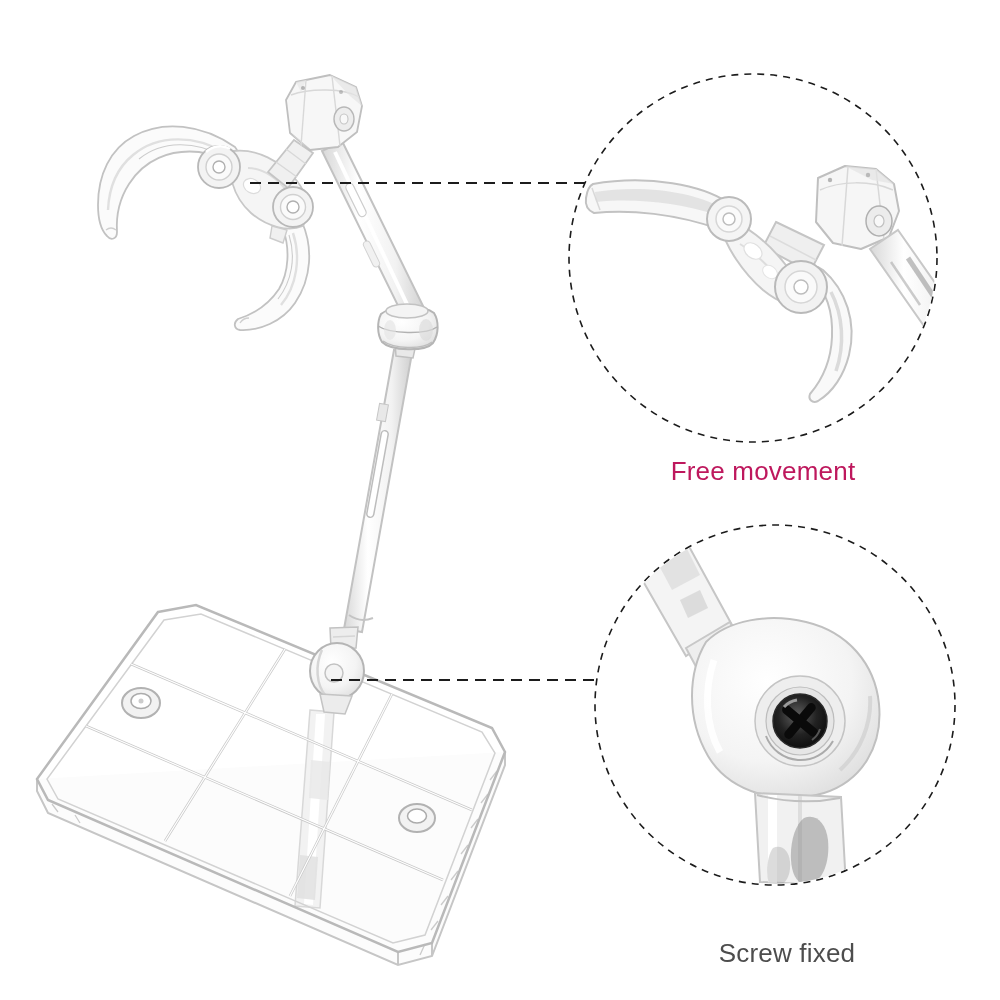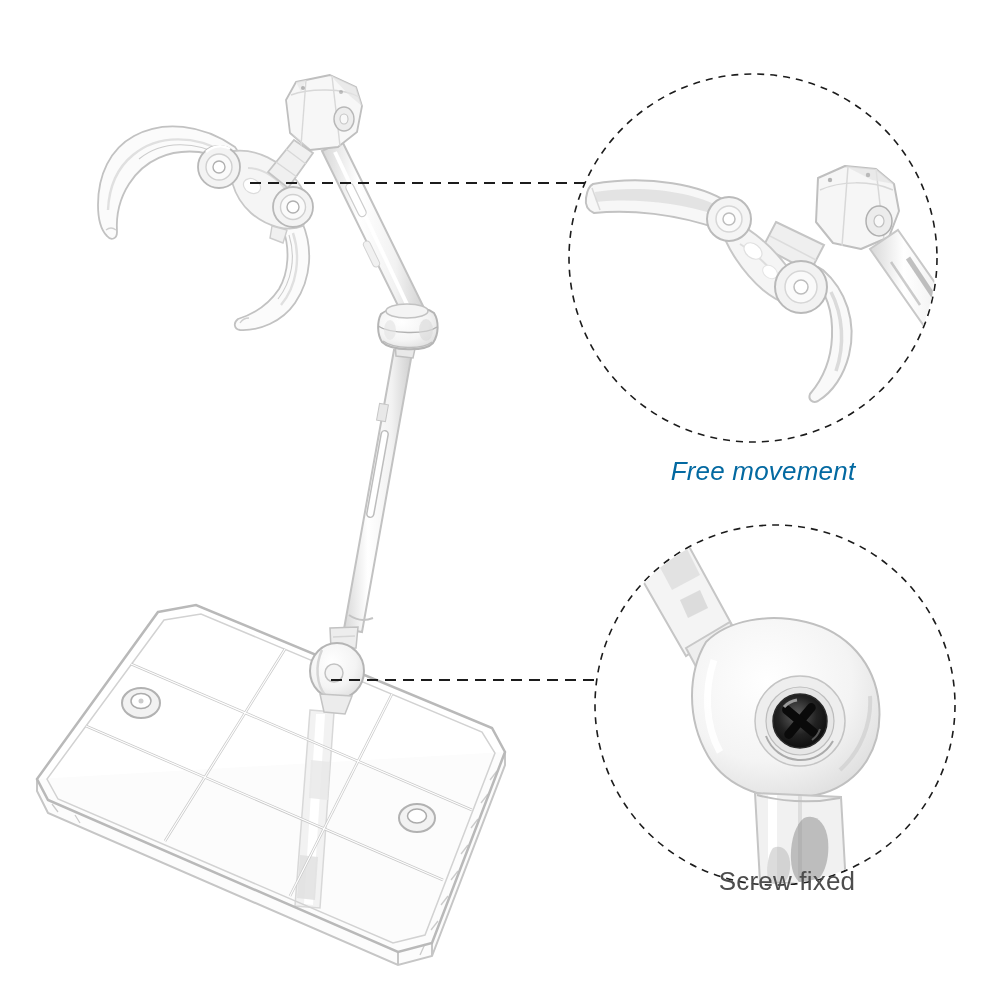--- a/index.html
+++ b/index.html
@@ -1,19 +1,19 @@
 <!DOCTYPE html>
 <html><head>
 <meta charset="utf-8">
 <style>
   html,body{margin:0;padding:0;}
   body{width:1000px;height:1000px;background:#fff;font-family:"Liberation Sans",sans-serif;position:relative;overflow:hidden;}
   .label{position:absolute;color:#4d4d4d;font-size:26px;letter-spacing:.2px;transform:translateX(-50%);white-space:nowrap;}
   #label-free{left:763px;top:456px;}
-  #label-screw{left:787px;top:866px;}
+  #label-screw{left:787px;top:938px;}
   svg{position:absolute;left:0;top:0;}
 </style>
 </head>
 <body>
 
 <div id="stage">
 <svg width="1000" height="1000" viewBox="0 0 1000 1000">
   <defs>
     <radialGradient id="ballGrad" cx="40%" cy="35%" r="75%">
       <stop offset="0%" stop-color="#ffffff"></stop>
@@ -224,15 +224,15 @@
     <g clip-path="url(#clipCyl)">
       <rect x="768" y="795" width="9" height="92" fill="#ffffff"></rect>
       <rect x="798" y="796" width="4" height="92" fill="#dddddd"></rect>
       <path d="M804 818 C 815 813, 826 822, 828 840 C 830 862, 823 880, 811 884 C 800 887, 792 878, 791 860 C 790 842, 795 825, 804 818 Z" fill="#8a8a8a" opacity=".5"></path>
       <path d="M773 848 C 781 844, 789 850, 790 862 C 791 875, 786 884, 778 886 L 769 886 C 766 872, 767 856, 773 848 Z" fill="#9a9a9a" opacity=".35"></path>
     </g>
     <path d="M757 795 Q 800 806 840 798" fill="none" stroke="#c0c0c0" stroke-width="2"></path>
   </g>
 </svg>
 
-<div class="label" id="label-free" style="color: #0369a1; font-style: italic;">Free movement</div>
+<div class="label" id="label-free" style="color: #be185d;">Free movement</div>
 <div class="label" id="label-screw" style="color: rgb(77, 77, 77);">Screw fixed</div>
 </div>
 
 </body></html>

